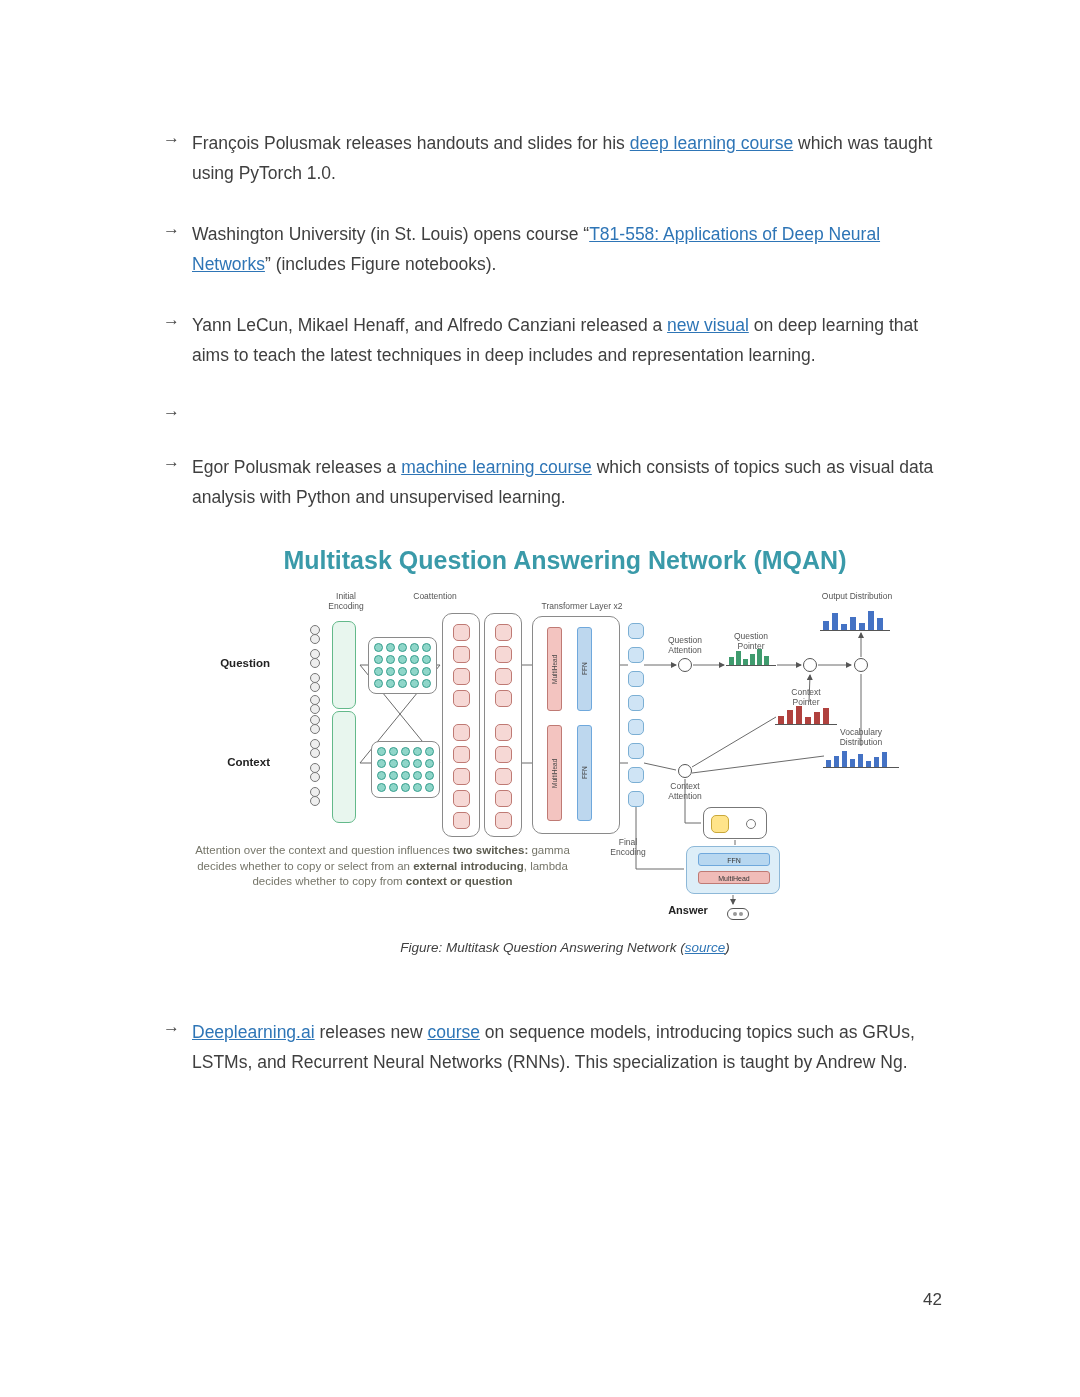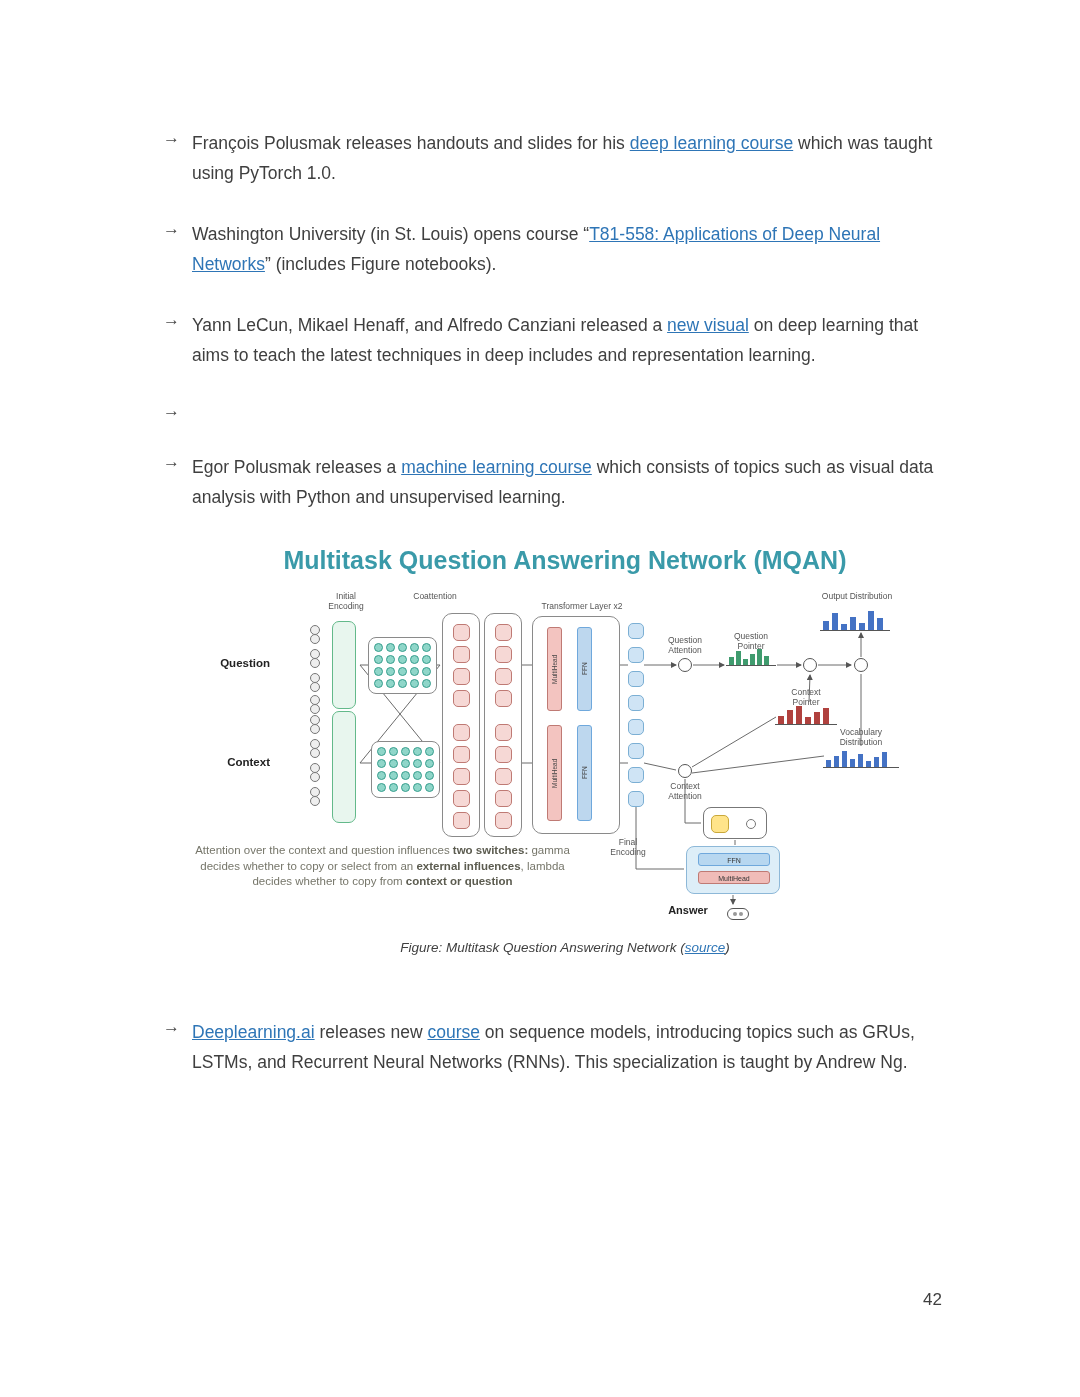--- a/index.html
+++ b/index.html
@@ -328,21 +328,21 @@
           <div class="hbar ff">FFN</div>
           <div class="hbar mh">MultiHead</div>
         </div>
 
         <div class="answer-lbl">Answer</div>
         <span class="pill">
             <i></i>
             <i></i>
           </span>
 
-        <p class="note"><span>Attention over the context and question influences </span><b>two switches:</b><span> gamma decides whether to copy or select from an </span><b>external influences</b><span>, lambda decides whether to copy from </span><b>context or question</b></p>
+        <p class="note"><span>Attention over the context and question influences </span><b>two switches:</b><span> gamma decides whether to copy or select from an </span><b>external introducing</b><span>, lambda decides whether to copy from </span><b>context or question</b></p>
       </div>
 
       <p class="caption"><span>Figure: Multitask Question Answering Network (</span><a class="lnk">source</a><span>)</span></p>
     </div>
 
     <div class="bullet after-fig">
       <span class="arrow">→</span>
       <p class="btext"><a class="lnk">Deeplearning.ai</a><span> releases new </span><a class="lnk">course</a><span> on sequence models, introducing topics such as GRUs, LSTMs, and Recurrent Neural Networks (RNNs). This specialization is taught by Andrew Ng.</span></p>
     </div>
 

